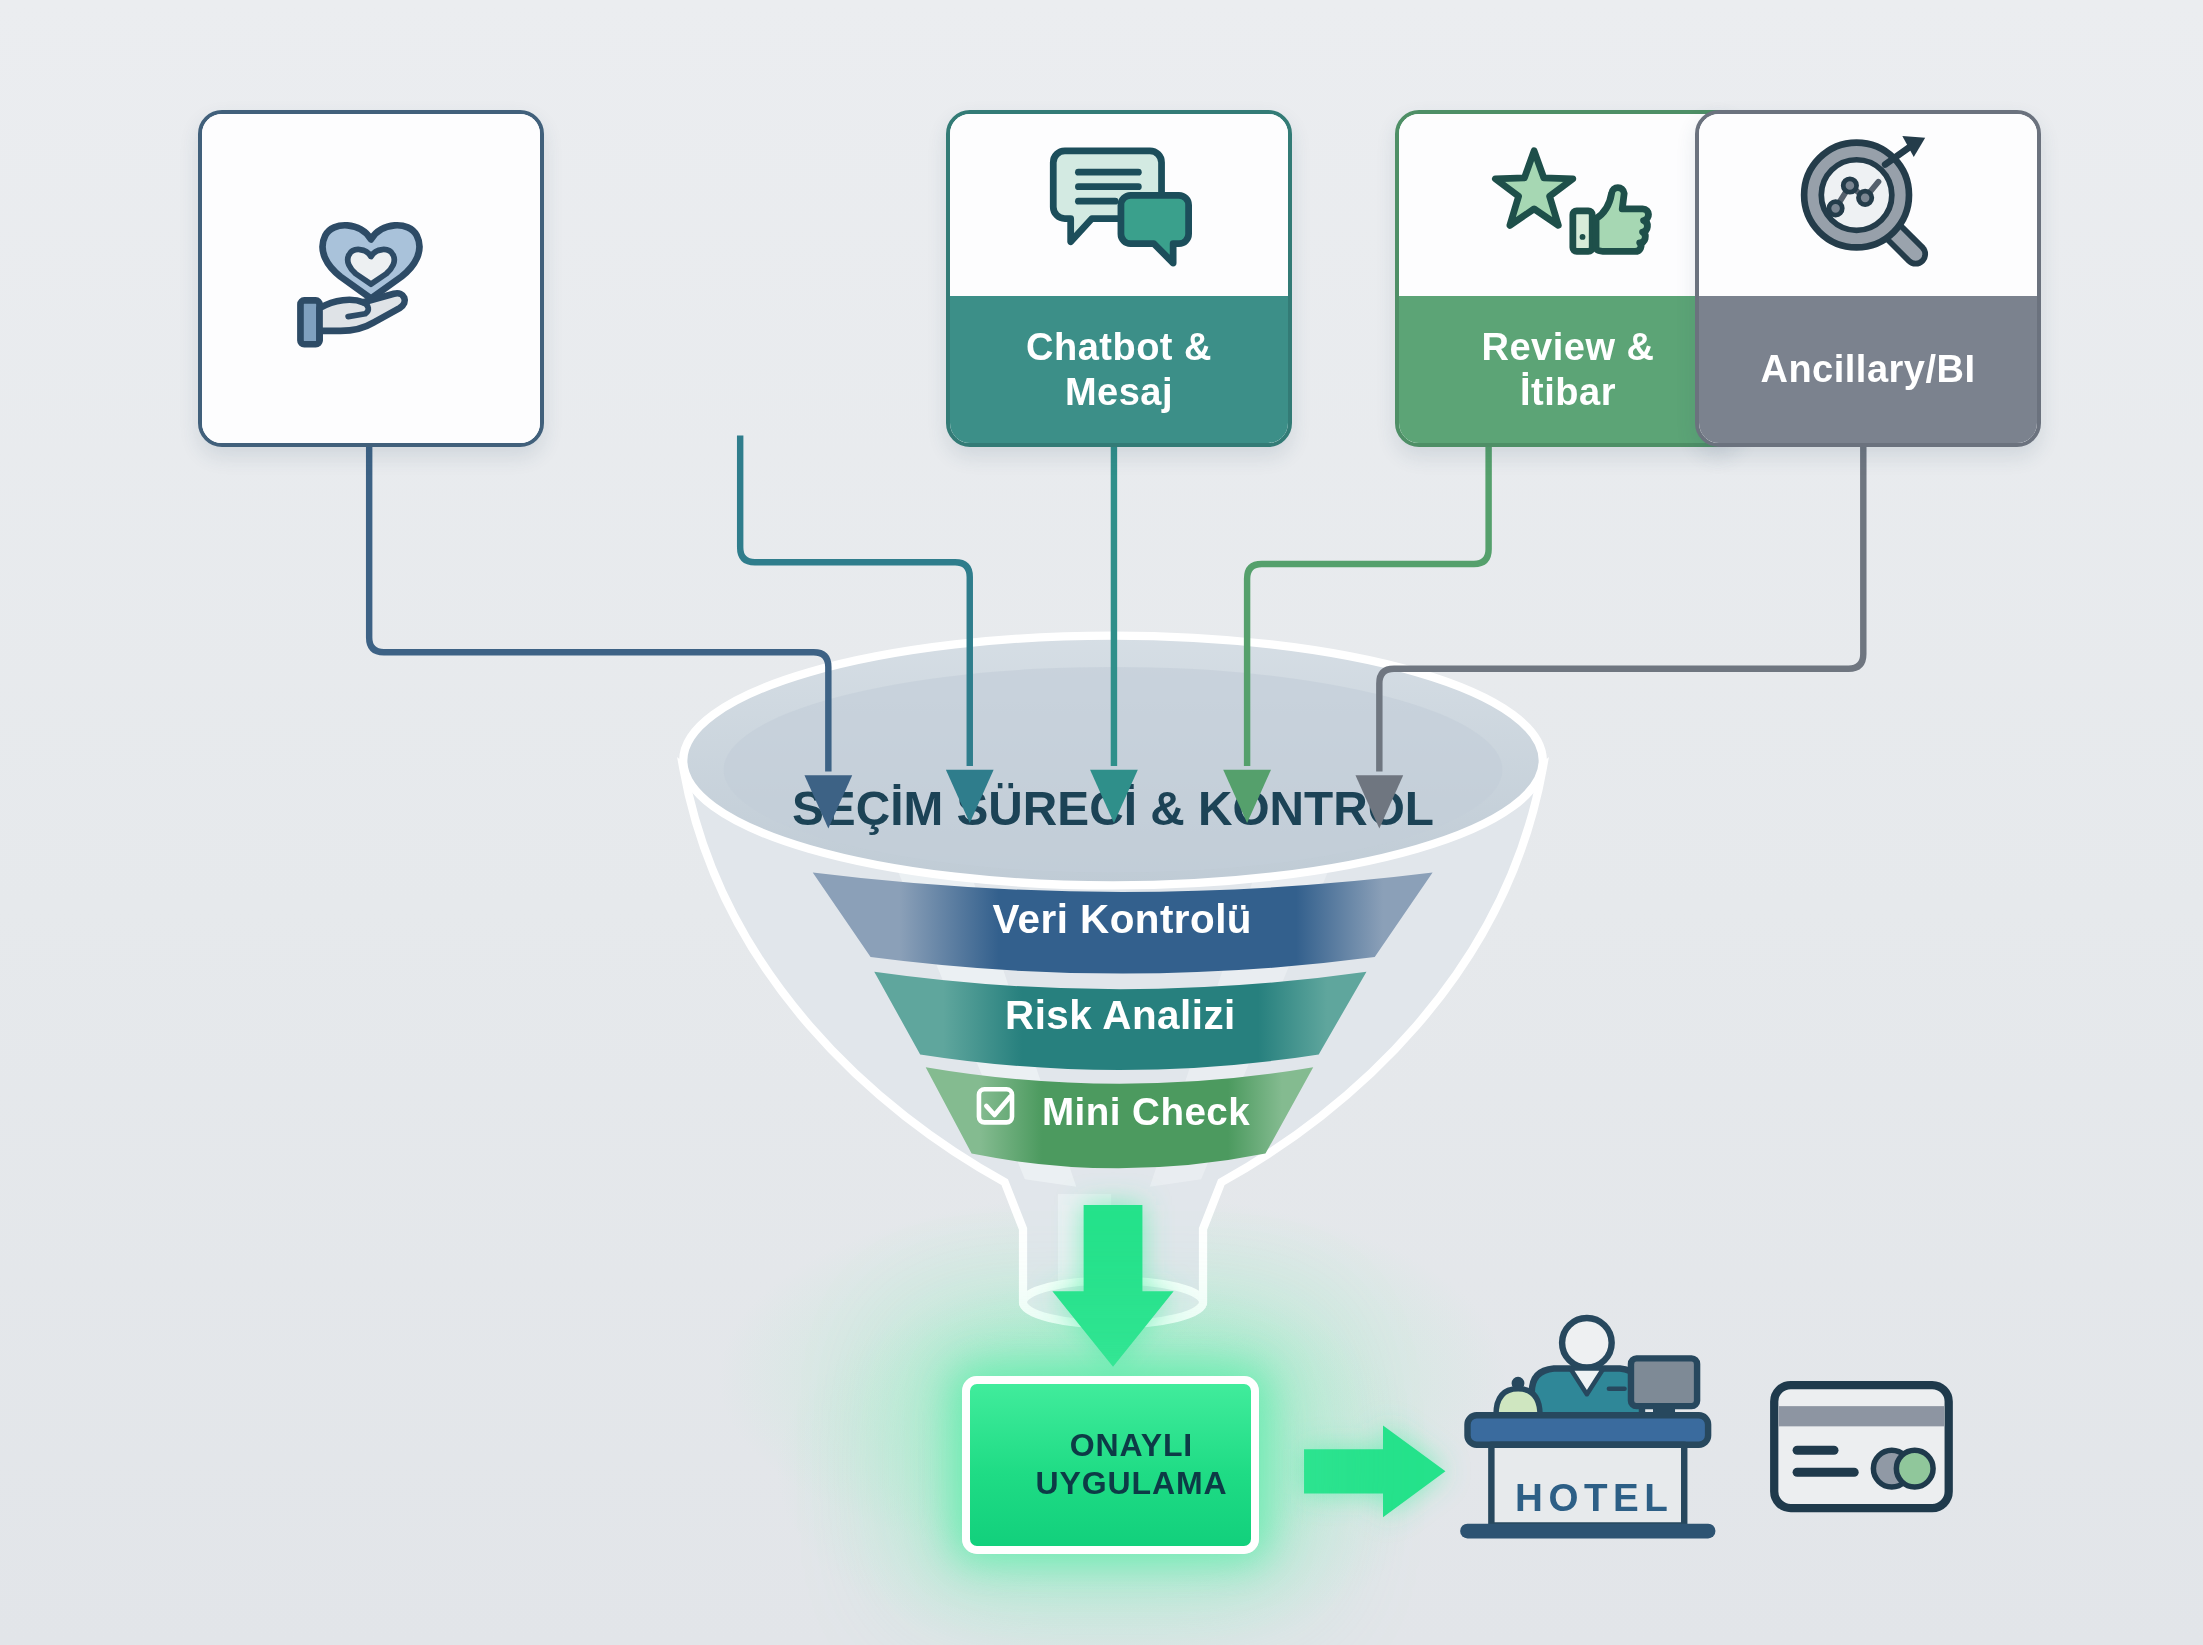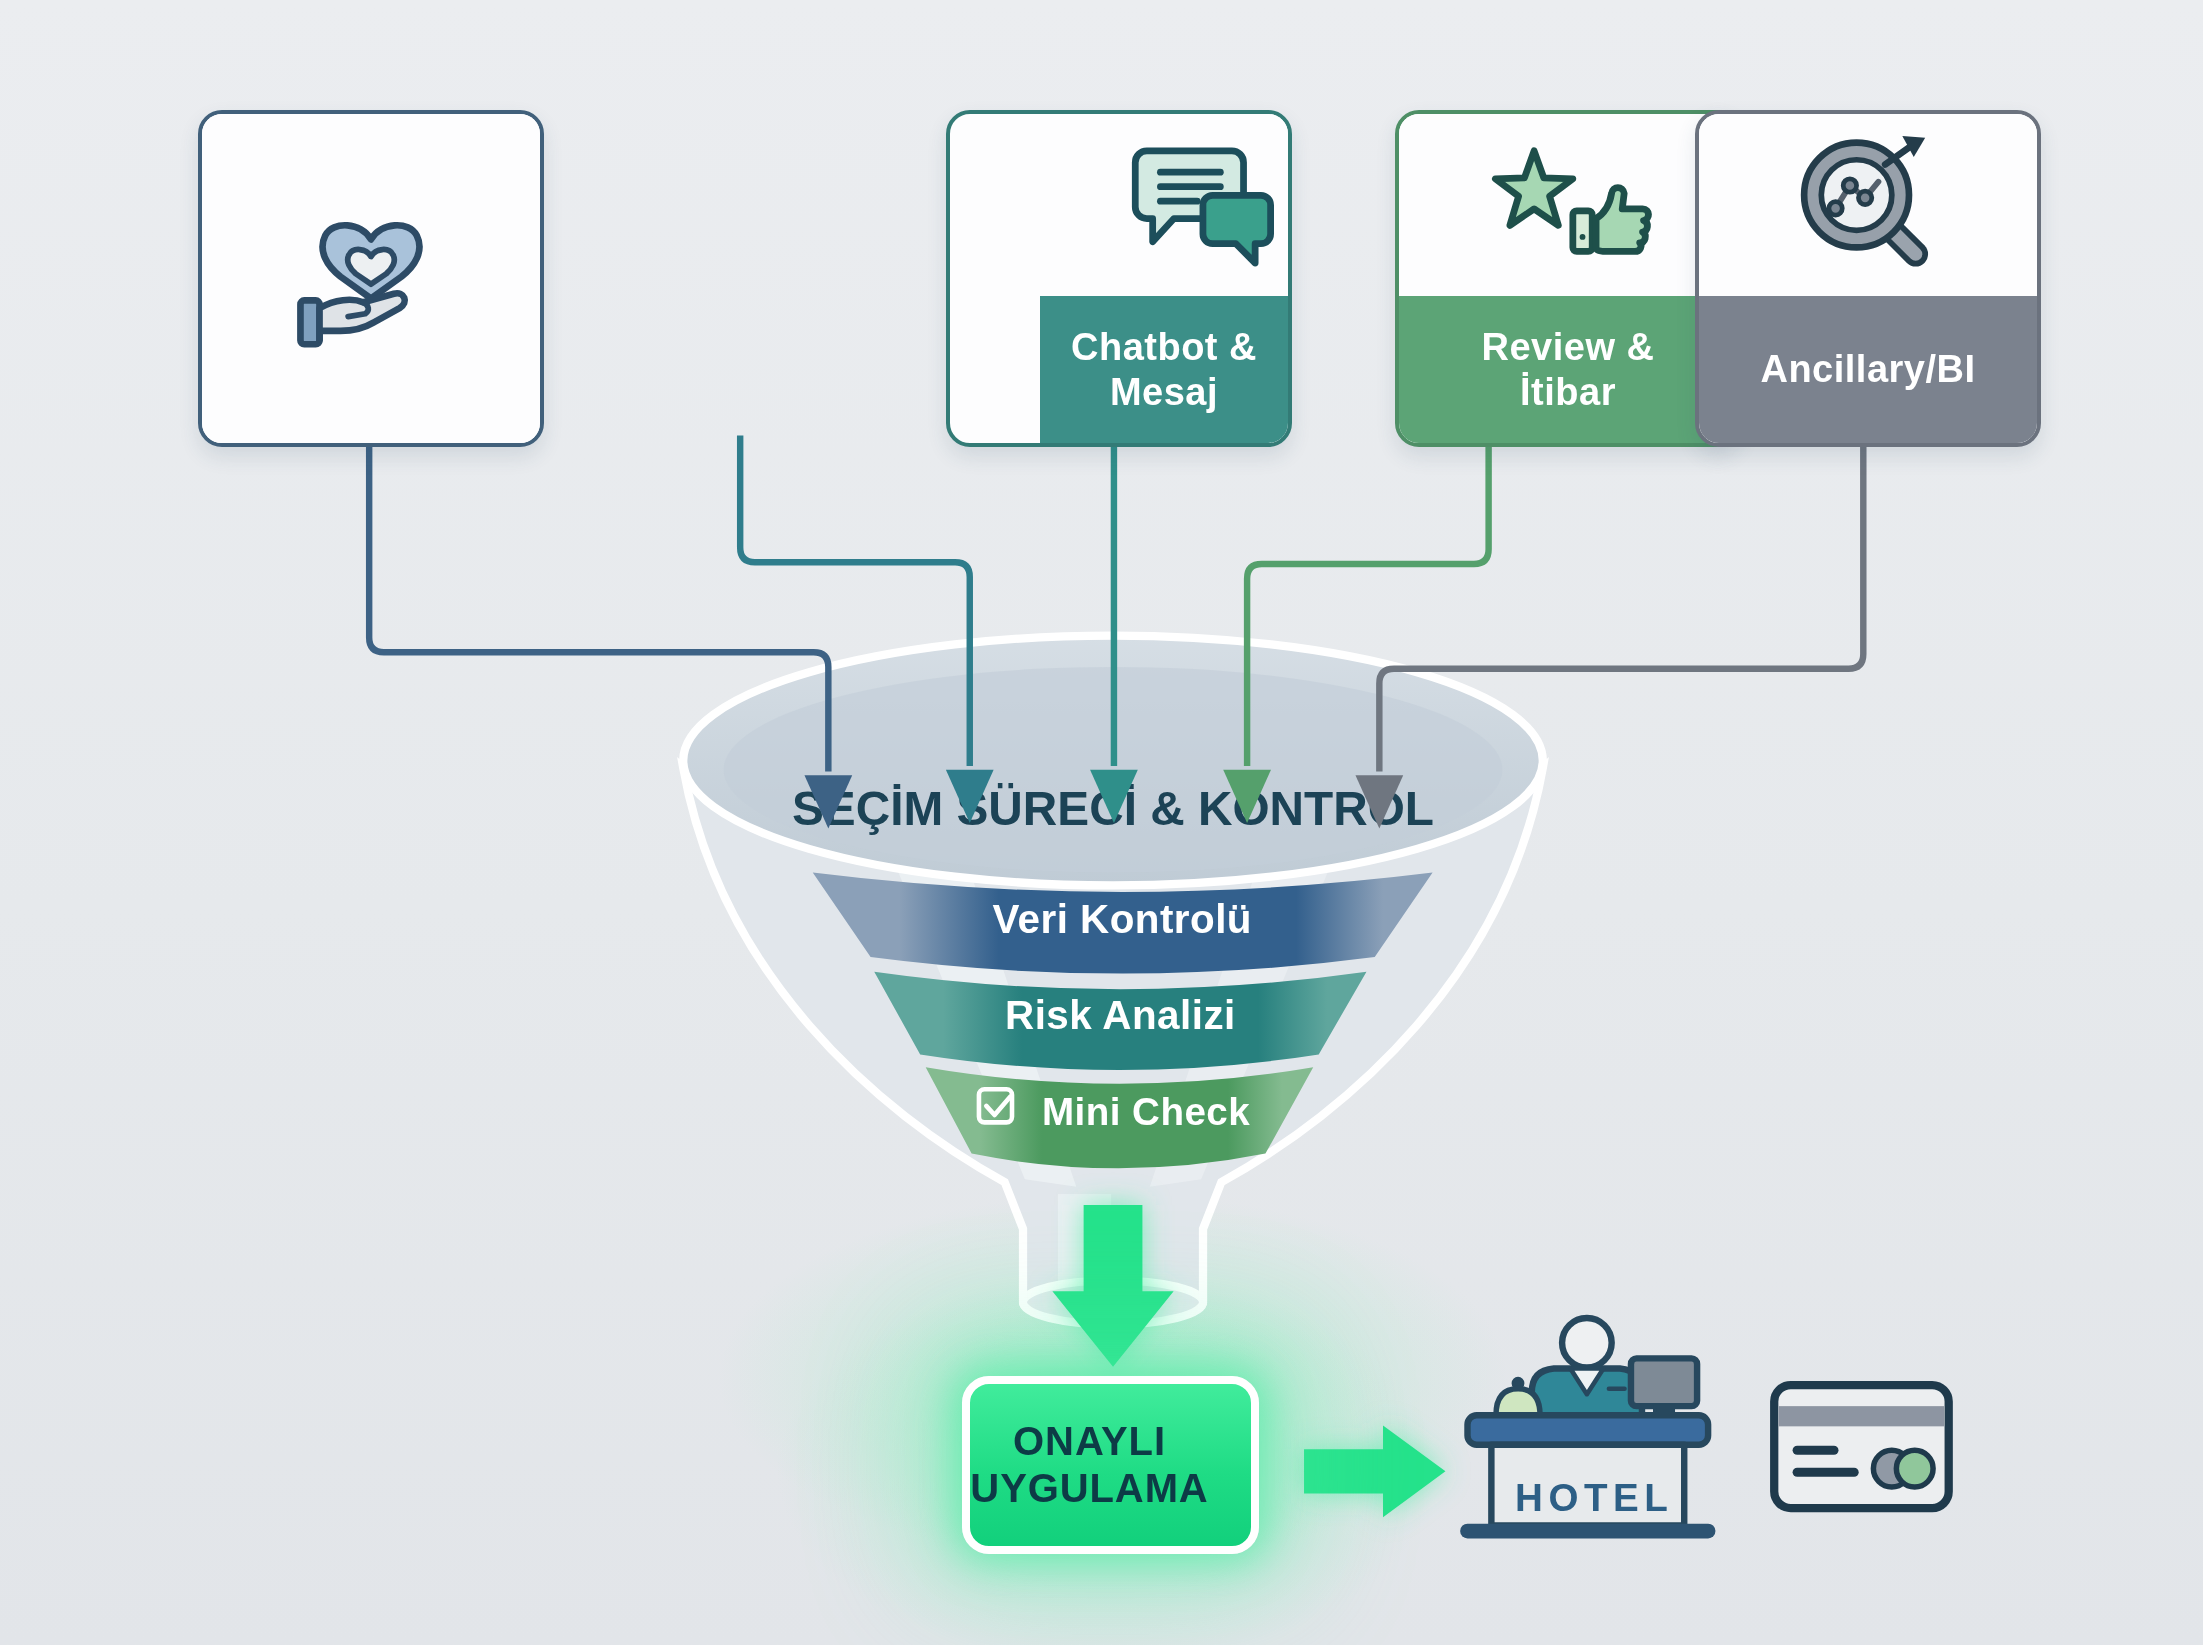--- a/index.html
+++ b/index.html
@@ -10,22 +10,22 @@
   .module-card{position:absolute;top:110px;width:338px;height:329px;background:#fdfdfe;
                border:4.6px solid var(--border,#44647f);border-radius:24px;overflow:hidden;
                display:flex;flex-direction:column;box-shadow:0 9.2px 20px rgba(45,70,95,.12);z-index:2;}
   .card-icon{flex:1;display:flex;align-items:center;justify-content:center;background:#fdfdfe;}
   .card-band{height:147px;background:var(--band,#4a6d8d);color:#fff;display:flex;align-items:center;
              justify-content:center;text-align:center;font-weight:bold;font-size:38px;line-height:1.16;
              letter-spacing:0.5px;}
   .card-band span{max-width:248px;display:inline-block;}
   .approved-box{position:absolute;left:962px;top:1376px;width:281px;height:162px;z-index:3;
                 background:linear-gradient(180deg,#41ec9c 0%,#1fdc85 55%,#12d07c 100%);
-                border:8.3px solid #ffffff;border-radius:27px;display:flex;align-items:center;justify-content:flex-start;
-                text-align:center;font-weight:bold;font-size:40px;letter-spacing:0.9px;color:#0d3b46;
+                border:8.3px solid #ffffff;border-radius:15px;display:flex;align-items:center;justify-content:flex-end;
+                text-align:center;font-weight:bold;font-size:32px;letter-spacing:0.9px;color:#0d3b46;
                 box-shadow:0 0 39px 11px rgba(62,235,154,.55),0 0 110px 51px rgba(100,240,178,.28);}
   .approved-box span{max-width:239px;display:inline-block;line-height:1.18;}
   svg text{font-family:"Liberation Sans", sans-serif;font-weight:bold;}
   .funnel-title{font-size:52px;fill:#1c4356;letter-spacing:0px;}
   .stage-label{font-size:44px;fill:#ffffff;letter-spacing:.5px;}
   .stage-label-sm{font-size:42px;fill:#ffffff;letter-spacing:.5px;}
   .hotel-label{font-size:42px;fill:#2d5f86;letter-spacing:6px;}
 </style>
 </head>
 <body>
@@ -158,21 +158,21 @@
           <path d="M90 52 C85 43 71 42 67 50 C63 57 68 65 74 70 L90 81 L106 70 C112 65 117 57 113 50 C109 42 95 43 90 52 Z" fill="#edf0f2" stroke-width="6"></path>
           <rect x="16" y="98" width="20" height="46" rx="4" fill="#7fa0bf"></rect>
           <path d="M36 139 L36 106 C52 97 70 95 82 100 L114 91 C125 88 130 100 120 106 L93 121 C83 127 70 130 58 130 L36 130 Z" fill="#dfe3e7"></path>
           <path d="M82 100 C88 103 89 109 84 112 L66 115" fill="none" stroke-width="6"></path>
         </g>
       </svg>
     </div>
   </div>
 
 
-  <div class="module-card" style="left: 946px; align-items: flex-end; --band: #3c8f88; --border: #337b76;">
+  <div class="module-card" style="left: 946px; --band: #3c8f88; --border: #337b76;">
     <div class="card-icon">
       <svg width="174" height="136" viewBox="0 0 180 140">
         <g stroke="#1c4e5b" stroke-width="7" stroke-linejoin="round" stroke-linecap="round">
           <path d="M34 14 h88 a12 12 0 0 1 12 12 v46 a12 12 0 0 1 -12 12 h-60 l-22 24 v-24 h-6 a12 12 0 0 1 -12 -12 v-46 a12 12 0 0 1 12 -12 Z" fill="#d3eae2"></path>
           <line x1="48" y1="36" x2="110" y2="36"></line>
           <line x1="48" y1="51" x2="110" y2="51"></line>
           <line x1="48" y1="66" x2="86" y2="66"></line>
           <path d="M102 60 h50 a10 10 0 0 1 10 10 v30 a10 10 0 0 1 -10 10 h-6 v20 l-20 -20 h-24 a10 10 0 0 1 -10 -10 v-30 a10 10 0 0 1 10 -10 Z" fill="#3aa08c"></path>
         </g>
       </svg>

